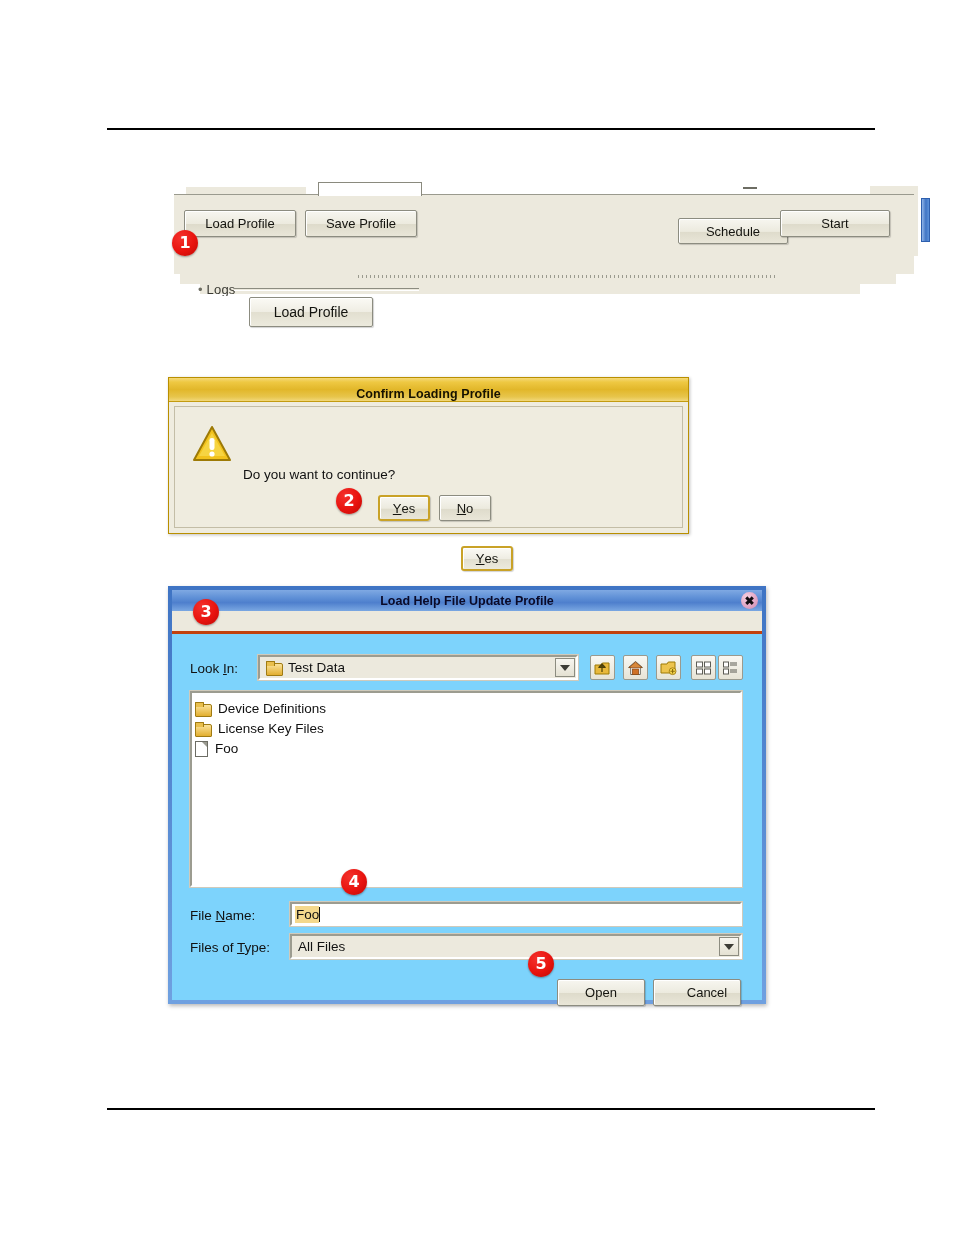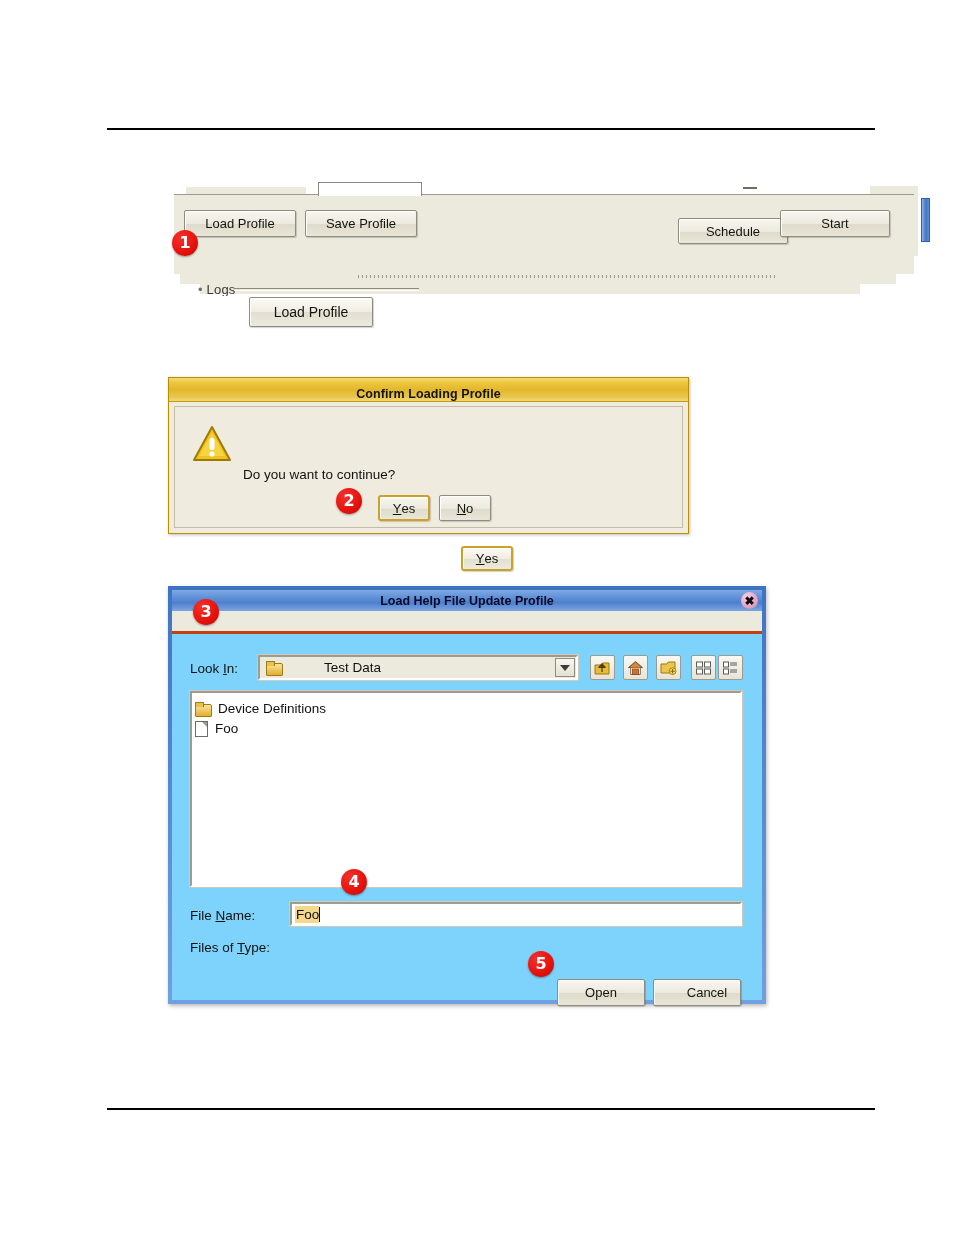--- a/index.html
+++ b/index.html
@@ -254,21 +254,21 @@
   #lbl-lookin     { left: 18px; top: 27px; }
   #lbl-filename   { left: 18px; top: 274px; }
   #lbl-filetype   { left: 18px; top: 306px; }
 
   .combo {
     position: absolute;
     background: #ffffff;
     border: 2px solid;
     border-color: #9c9c90 #ffffff #ffffff #9c9c90;
     outline: 1px solid #cfcabb;
-    display: flex; align-items: center; gap: 36px;
+    display: flex; align-items: center;
   }
   #combo-lookin {
     left: 86px; top: 21px; width: 320px; height: 25px;
     background: #ece9dd;
   }
   #combo-lookin .combo-text {
     font-size: 13.5px; color: #111111; margin-left: 6px;
   }
   #combo-filetype {
     left: 118px; top: 300px; width: 452px; height: 25px;
@@ -526,36 +526,46 @@
           <path d="M8 3h7M8 5h7M8 10h7M8 12h7" stroke="#5c5c55" stroke-width="1"></path>
         </svg>
       </div>
 
       <div id="file-list">
         <div class="file-row">
           <span class="folder-ico"></span>
           <span class="row-label">Device Definitions</span>
         </div>
         <div class="file-row">
+          <span class="folder-ico"></span>
+          <span class="row-label">License Key Files</span>
+        </div>
+        <div class="file-row">
           <span class="file-ico"></span>
           <span class="row-label">Foo</span>
         </div>
       </div>
 
       <div class="fd-label" id="lbl-filename">
         <span>File </span><span class="u">N</span><span>ame:</span>
       </div>
       <div id="field-filename">
         <span id="filename-sel">Foo</span>
         <span id="filename-caret"></span>
       </div>
 
       <div class="fd-label" id="lbl-filetype">
         <span>Files of </span><span class="u">T</span><span>ype:</span>
       </div>
+      <div class="combo" id="combo-filetype">
+        <span class="combo-text">All Files</span>
+        <span class="combo-arrow-btn">
+          <span class="tri-down"></span>
+        </span>
+      </div>
 
       <div class="swing-btn" id="btn-open">
         <span>Open</span>
       </div>
       <div class="swing-btn" id="btn-cancel">
         <span>Cancel</span>
       </div>
     </div>
   </div>
 

